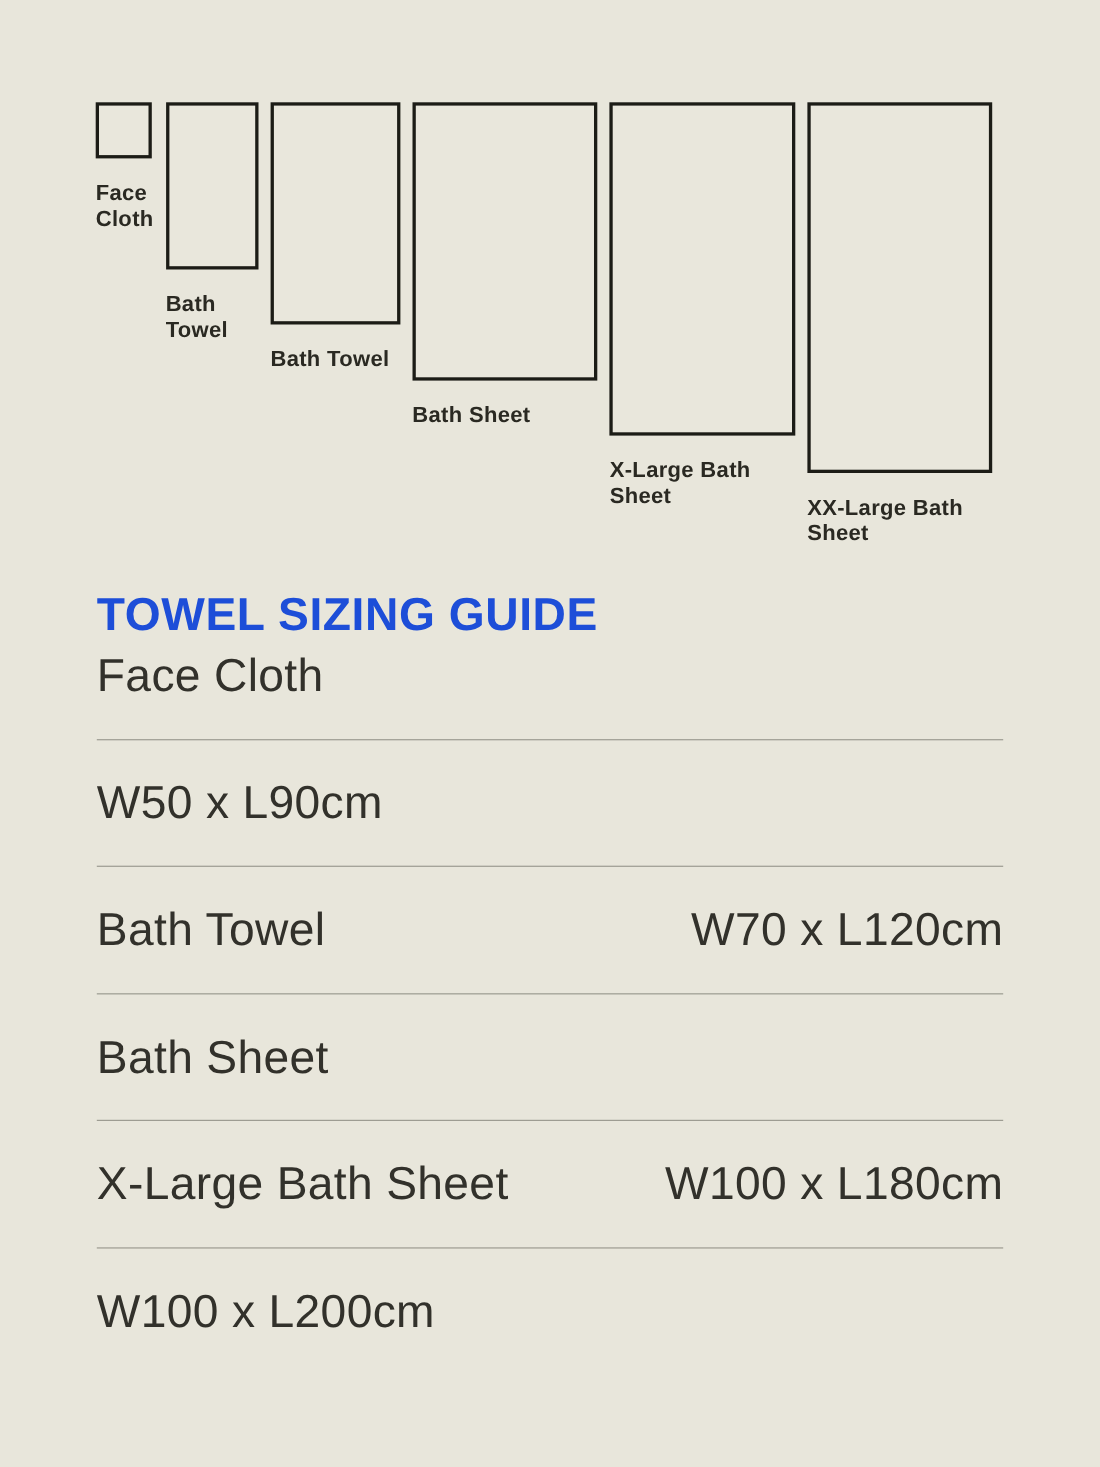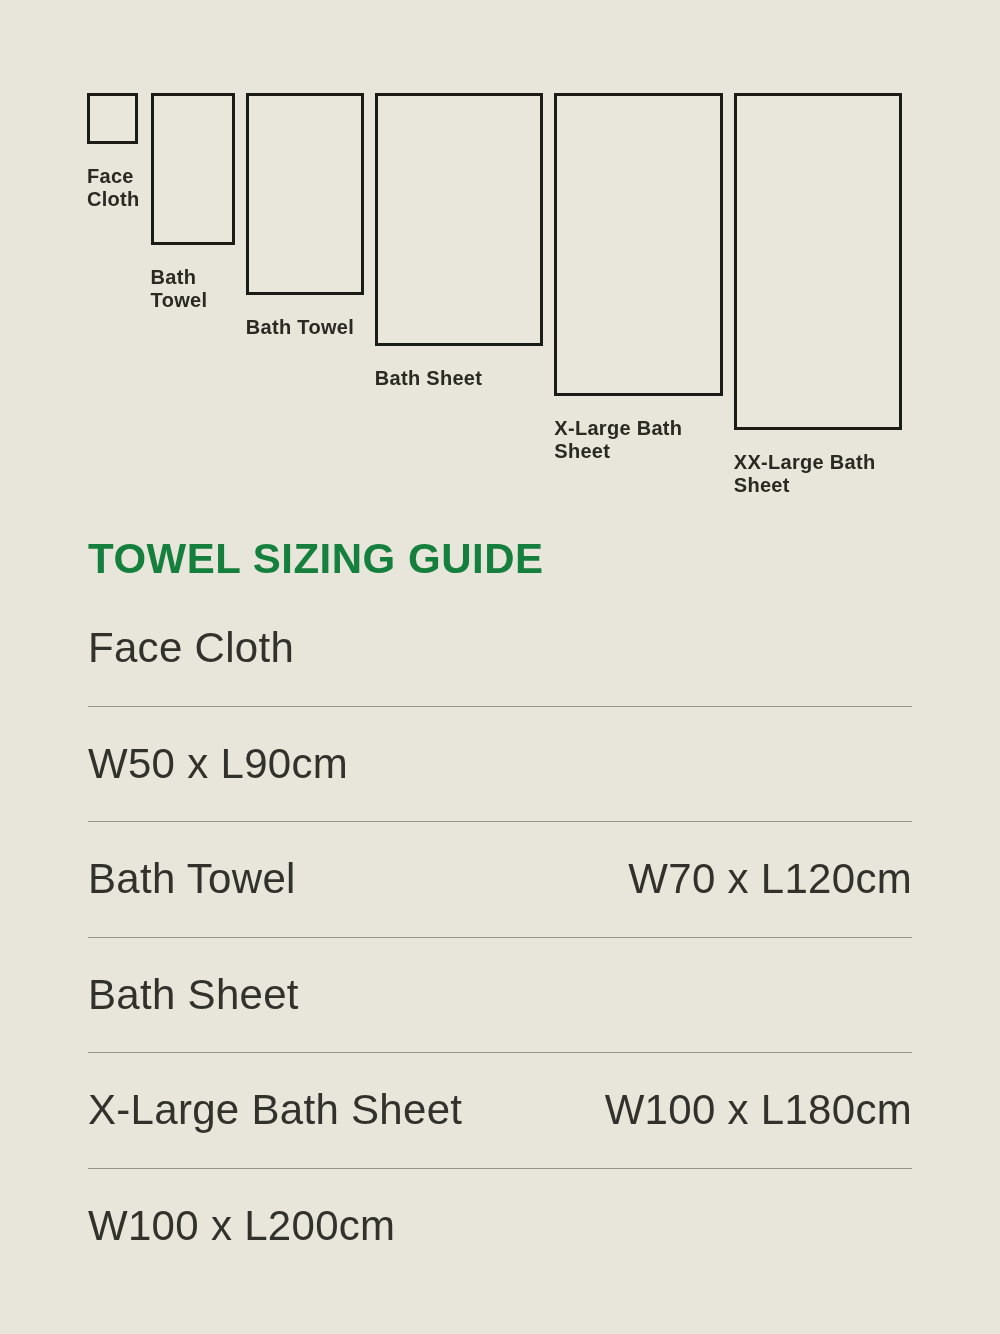--- a/index.html
+++ b/index.html
@@ -34,28 +34,28 @@
     width:max-content;
   }
   .towel-label span{display:block;}
   
   .guide-title{
     position:absolute;
     left:88px;top:538px;
     font-size:42px;
     font-weight:700;
     letter-spacing:0.5px;
-    color:#15803d;
+    color:#1d4ed8;
     line-height:1;
     width:max-content;
   }
   
   .size-table{
     position:absolute;
-    left:88px;top:591px;
+    left:88px;top:557px;
     width:824px;
   }
   .size-row{
     height:114.5px;
     border-bottom:1px solid #95948a;
     display:flex;
     justify-content:space-between;
     align-items:center;
   }
   .size-row:last-child{border-bottom:none;}

